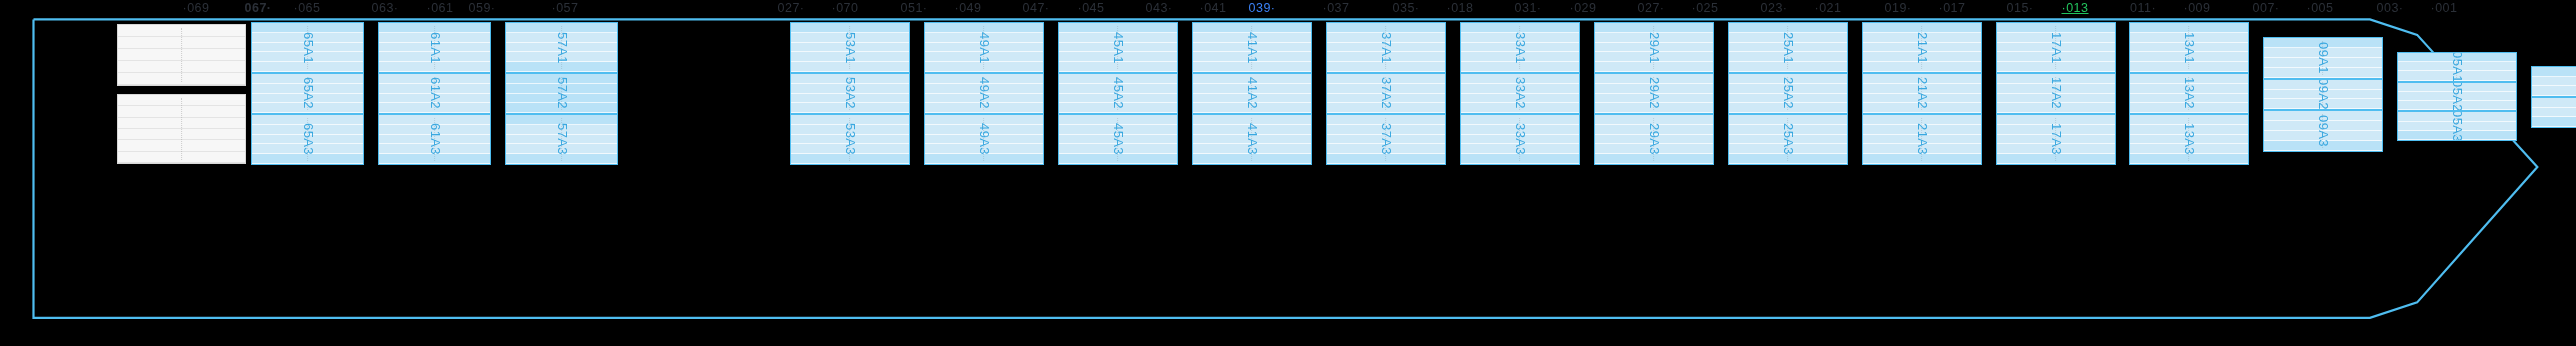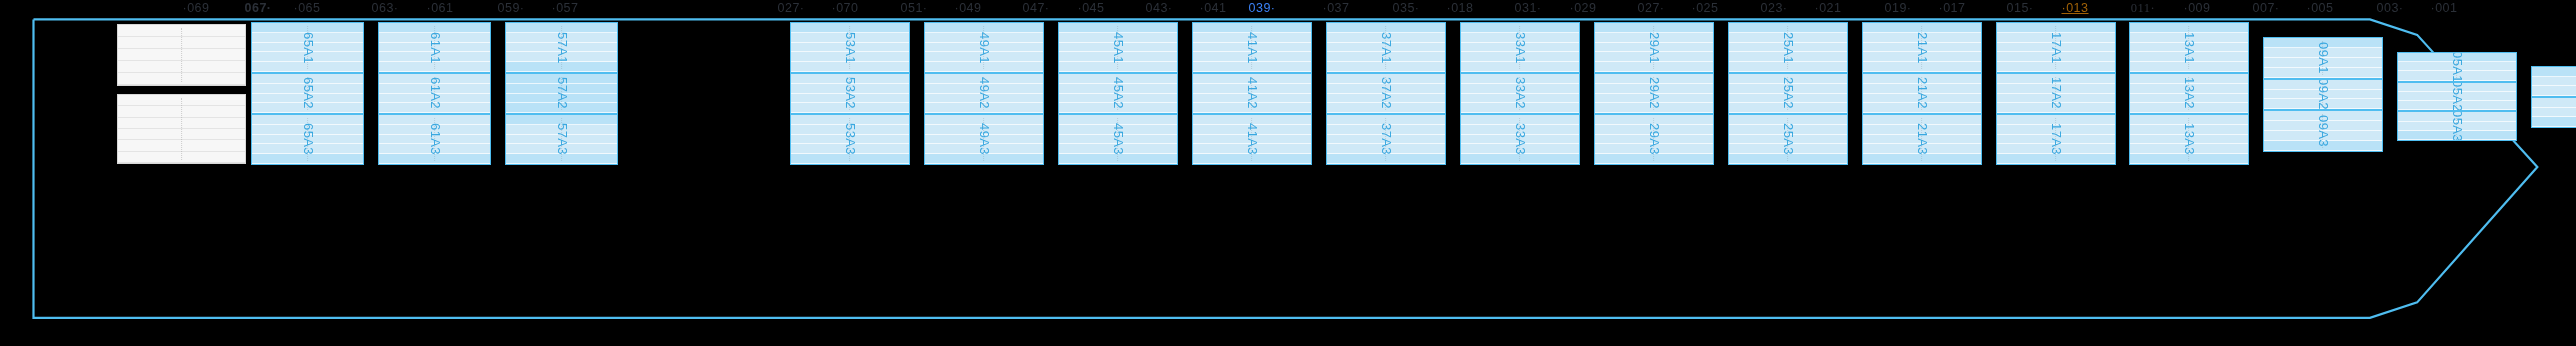--- a/index.html
+++ b/index.html
@@ -109,21 +109,21 @@
 <body>
 
 <div id="stage">
 
   <div class="ruler">
       <div class="bay-tick" style="left: 196px; color: rgb(43, 48, 56);">·069</div>
       <div class="bay-tick" style="left: 258px; color: rgb(43, 48, 56); font-weight: bold;">067·</div>
       <div class="bay-tick" style="left: 307px; color: rgb(43, 48, 56);">·065</div>
       <div class="bay-tick" style="left: 385px; color: rgb(43, 48, 56);">063·</div>
       <div class="bay-tick" style="left: 440px; color: rgb(43, 48, 56);">·061</div>
-      <div class="bay-tick" style="left: 511px; color: rgb(43, 48, 56);">059·</div>
+      <div class="bay-tick" style="left: 482px; color: rgb(43, 48, 56);">059·</div>
       <div class="bay-tick" style="left: 565px; color: rgb(43, 48, 56);">·057</div>
       <div class="bay-tick" style="left: 791px; color: rgb(43, 48, 56);">027·</div>
       <div class="bay-tick" style="left: 845px; color: rgb(43, 48, 56);">·070</div>
       <div class="bay-tick" style="left: 914px; color: rgb(43, 48, 56);">051·</div>
       <div class="bay-tick" style="left: 968px; color: rgb(43, 48, 56);">·049</div>
       <div class="bay-tick" style="left: 1036px; color: rgb(43, 48, 56);">047·</div>
       <div class="bay-tick" style="left: 1091px; color: rgb(43, 48, 56);">·045</div>
       <div class="bay-tick" style="left: 1159px; color: rgb(43, 48, 56);">043·</div>
       <div class="bay-tick" style="left: 1213px; color: rgb(43, 48, 56);">·041</div>
       <div class="bay-tick" style="left: 1262px; color: #3b82f6;">039·</div>
@@ -132,22 +132,22 @@
       <div class="bay-tick" style="left: 1460px; color: rgb(43, 48, 56);">·018</div>
       <div class="bay-tick" style="left: 1528px; color: rgb(43, 48, 56);">031·</div>
       <div class="bay-tick" style="left: 1583px; color: rgb(43, 48, 56);">·029</div>
       <div class="bay-tick" style="left: 1651px; color: rgb(43, 48, 56);">027·</div>
       <div class="bay-tick" style="left: 1705px; color: rgb(43, 48, 56);">·025</div>
       <div class="bay-tick" style="left: 1774px; color: rgb(43, 48, 56);">023·</div>
       <div class="bay-tick" style="left: 1828px; color: rgb(43, 48, 56);">·021</div>
       <div class="bay-tick" style="left: 1898px; color: rgb(43, 48, 56);">019·</div>
       <div class="bay-tick" style="left: 1952px; color: rgb(43, 48, 56);">·017</div>
       <div class="bay-tick" style="left: 2020px; color: rgb(43, 48, 56);">015·</div>
-      <div class="bay-tick" style="left: 2075px; color: #a16207; text-decoration: underline;">·013</div>
-      <div class="bay-tick" style="left: 2143px; color: rgb(43, 48, 56); font-family: Liberation Serif, serif;">011·</div>
+      <div class="bay-tick" style="left: 2075px; color: #22c55e; text-decoration: underline;">·013</div>
+      <div class="bay-tick" style="left: 2143px; color: rgb(43, 48, 56);">011·</div>
       <div class="bay-tick" style="left: 2197px; color: rgb(43, 48, 56);">·009</div>
       <div class="bay-tick" style="left: 2266px; color: rgb(43, 48, 56);">007·</div>
       <div class="bay-tick" style="left: 2320px; color: rgb(43, 48, 56);">·005</div>
       <div class="bay-tick" style="left: 2390px; color: rgb(43, 48, 56);">003·</div>
       <div class="bay-tick" style="left: 2444px; color: rgb(43, 48, 56);">·001</div>
     </div>
 
   <svg class="hull" viewBox="0 0 3000 386" preserveAspectRatio="none">
       <polyline points="39,4 2760,4 2815,22 2955,176 2815,334 2760,352 39,352 39,4" fill="none" stroke="#4fbdf0" stroke-width="2.2" stroke-linejoin="miter" vector-effect="non-scaling-stroke"></polyline>
     </svg>

